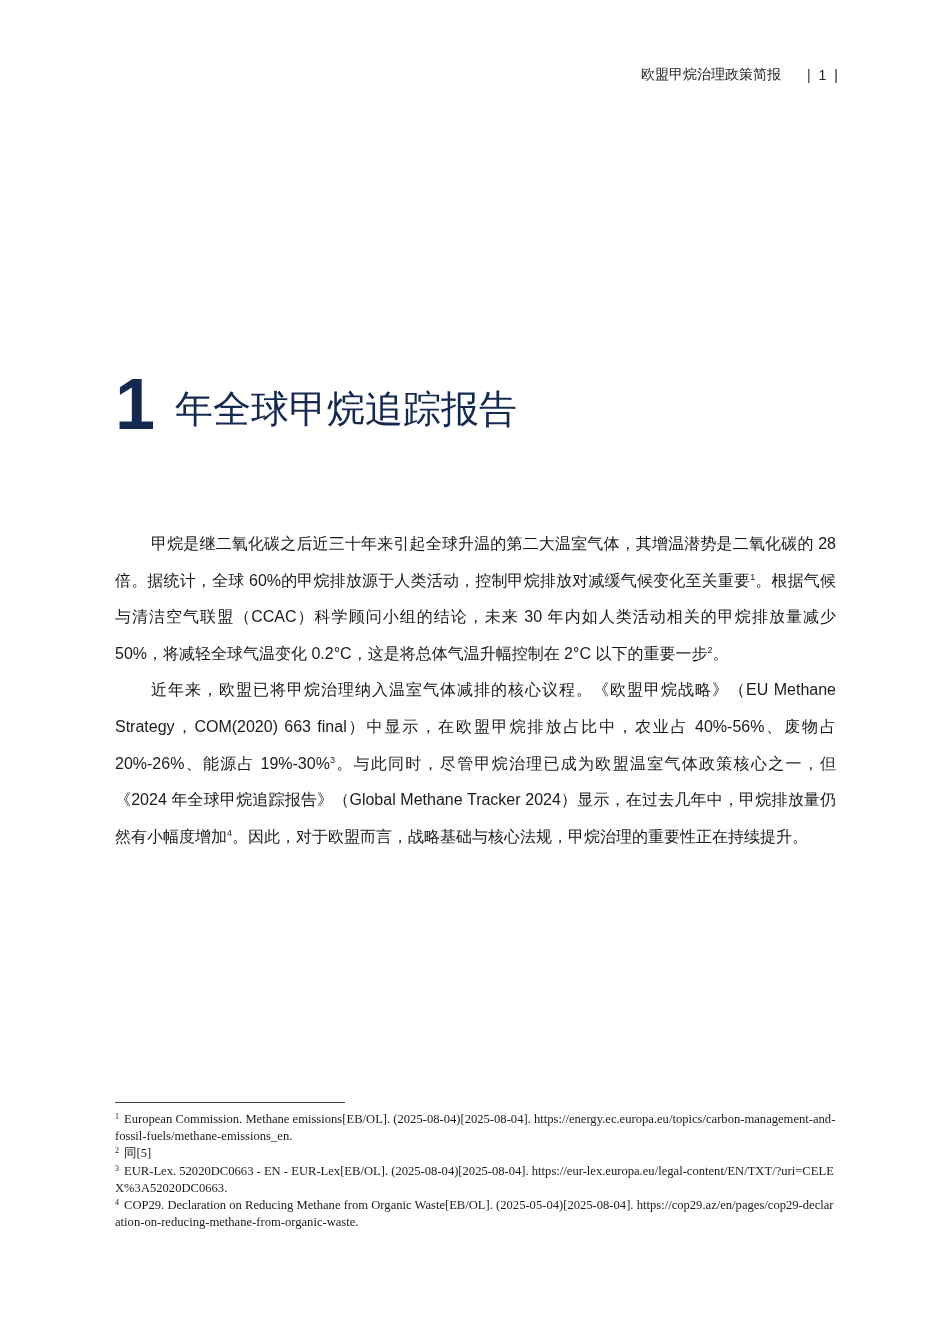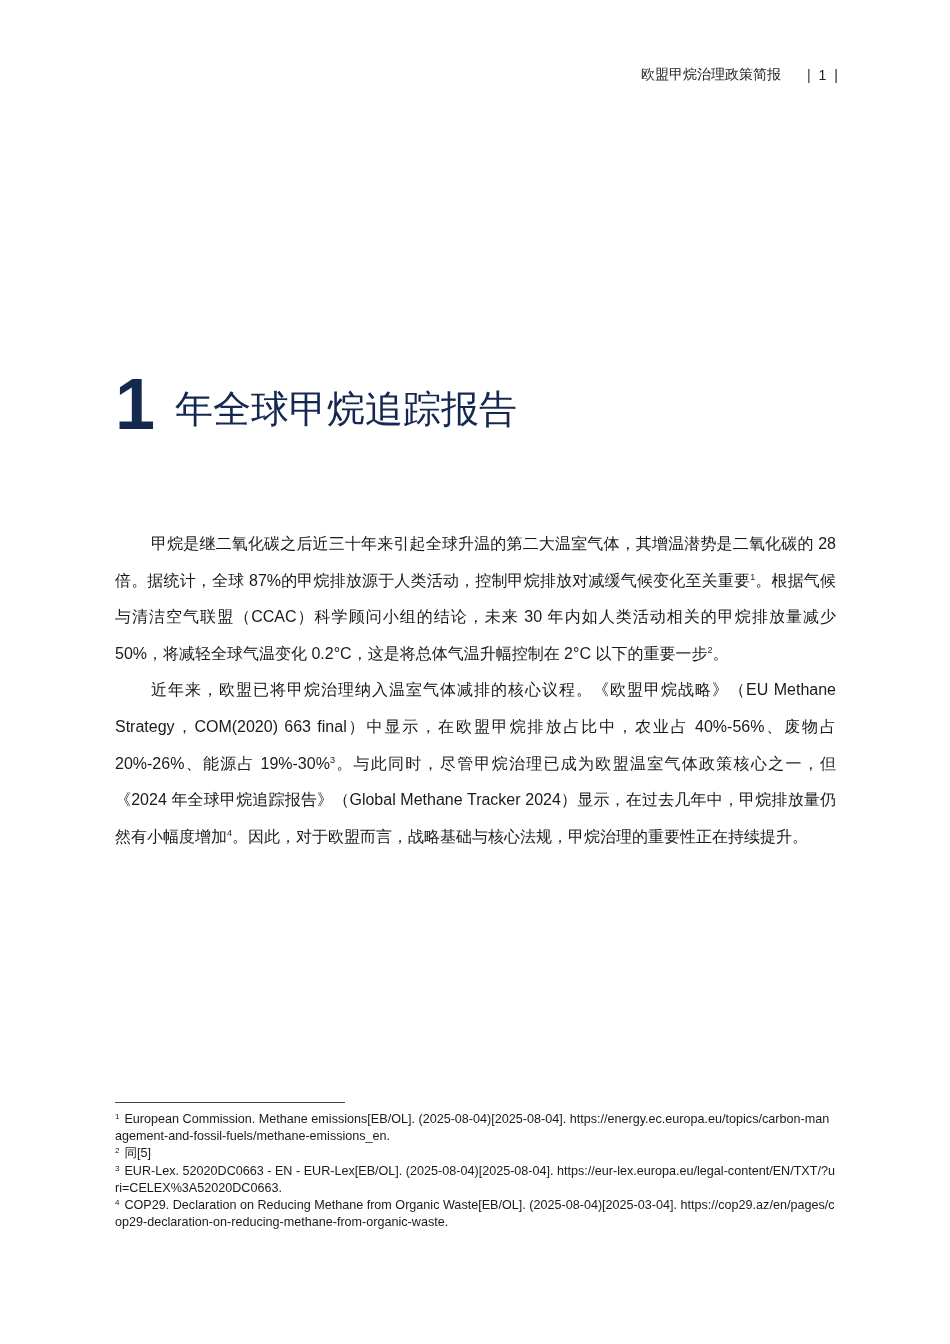--- a/index.html
+++ b/index.html
@@ -78,21 +78,21 @@
       left: 115px;
       width: 230px;
       height: 1px;
       background: #444;
     }
     .footnotes {
       position: absolute;
       top: 1111px;
       left: 115px;
       width: 721px;
-      font-family: Liberation Sans, sans-serif;
+      font-family: Liberation Serif, serif;
       font-size: 12.6px;
       line-height: 17.2px;
       color: #1a1a1a;
     }
     .footnote {
       margin: 0;
       word-break: break-all;
     }
     .footnote sup {
       font-size: 8px;
@@ -110,35 +110,35 @@
   <span>|</span>
 </div>
 
 <div class="chapter">
   <span class="num">1</span>
   <span class="title">年全球甲烷追踪报告</span>
 </div>
 
 <div class="body-text">
   <p>
-    <span>甲烷是继二氧化碳之后近三十年来引起全球升温的第二大温室气体，其增温潜势是二氧化碳的 28 倍。据统计，全球 87%的甲烷排放源于人类活动，控制甲烷排放对减缓气候变化至关重要</span><sup>1</sup><span>。根据气候与清洁空气联盟（CCAC）科学顾问小组的结论，未来 30 年内如人类活动相关的甲烷排放量减少 50%，将减轻全球气温变化 0.2°C，这是将总体气温升幅控制在 2°C 以下的重要一步</span><sup>2</sup><span>。</span>
+    <span>甲烷是继二氧化碳之后近三十年来引起全球升温的第二大温室气体，其增温潜势是二氧化碳的 28 倍。据统计，全球 60%的甲烷排放源于人类活动，控制甲烷排放对减缓气候变化至关重要</span><sup>1</sup><span>。根据气候与清洁空气联盟（CCAC）科学顾问小组的结论，未来 30 年内如人类活动相关的甲烷排放量减少 50%，将减轻全球气温变化 0.2°C，这是将总体气温升幅控制在 2°C 以下的重要一步</span><sup>2</sup><span>。</span>
   </p>
   <p>
     <span>近年来，欧盟已将甲烷治理纳入温室气体减排的核心议程。《欧盟甲烷战略》（EU Methane Strategy，COM(2020) 663 final）中显示，在欧盟甲烷排放占比中，农业占 40%-56%、废物占 20%-26%、能源占  19%-30%</span><sup>3</sup><span>。与此同时，尽管甲烷治理已成为欧盟温室气体政策核心之一，但《2024 年全球甲烷追踪报告》（Global Methane Tracker 2024）显示，在过去几年中，甲烷排放量仍然有小幅度增加</span><sup>4</sup><span>。因此，对于欧盟而言，战略基础与核心法规，甲烷治理的重要性正在持续提升。</span>
   </p>
 </div>
 
 <div class="fn-rule"></div>
 
 <div class="footnotes">
   <p class="footnote">
     <sup>1</sup><span>European Commission. Methane emissions[EB/OL]. (2025-08-04)[2025-08-04]. https://energy.ec.europa.eu/topics/carbon-management-and-fossil-fuels/methane-emissions_en.</span>
   </p>
   <p class="footnote">
     <sup>2</sup><span>同[5]</span>
   </p>
   <p class="footnote">
     <sup>3</sup><span>EUR-Lex. 52020DC0663 - EN - EUR-Lex[EB/OL]. (2025-08-04)[2025-08-04]. https://eur-lex.europa.eu/legal-content/EN/TXT/?uri=CELEX%3A52020DC0663.</span>
   </p>
   <p class="footnote">
-    <sup>4</sup><span>COP29. Declaration on Reducing Methane from Organic Waste[EB/OL]. (2025-08-04)[2025-03-04]. https://cop29.az/en/pages/cop29-declaration-on-reducing-methane-from-organic-waste.</span>
+    <sup>4</sup><span>COP29. Declaration on Reducing Methane from Organic Waste[EB/OL]. (2025-05-04)[2025-08-04]. https://cop29.az/en/pages/cop29-declaration-on-reducing-methane-from-organic-waste.</span>
   </p>
 </div>
 
 </body></html>

